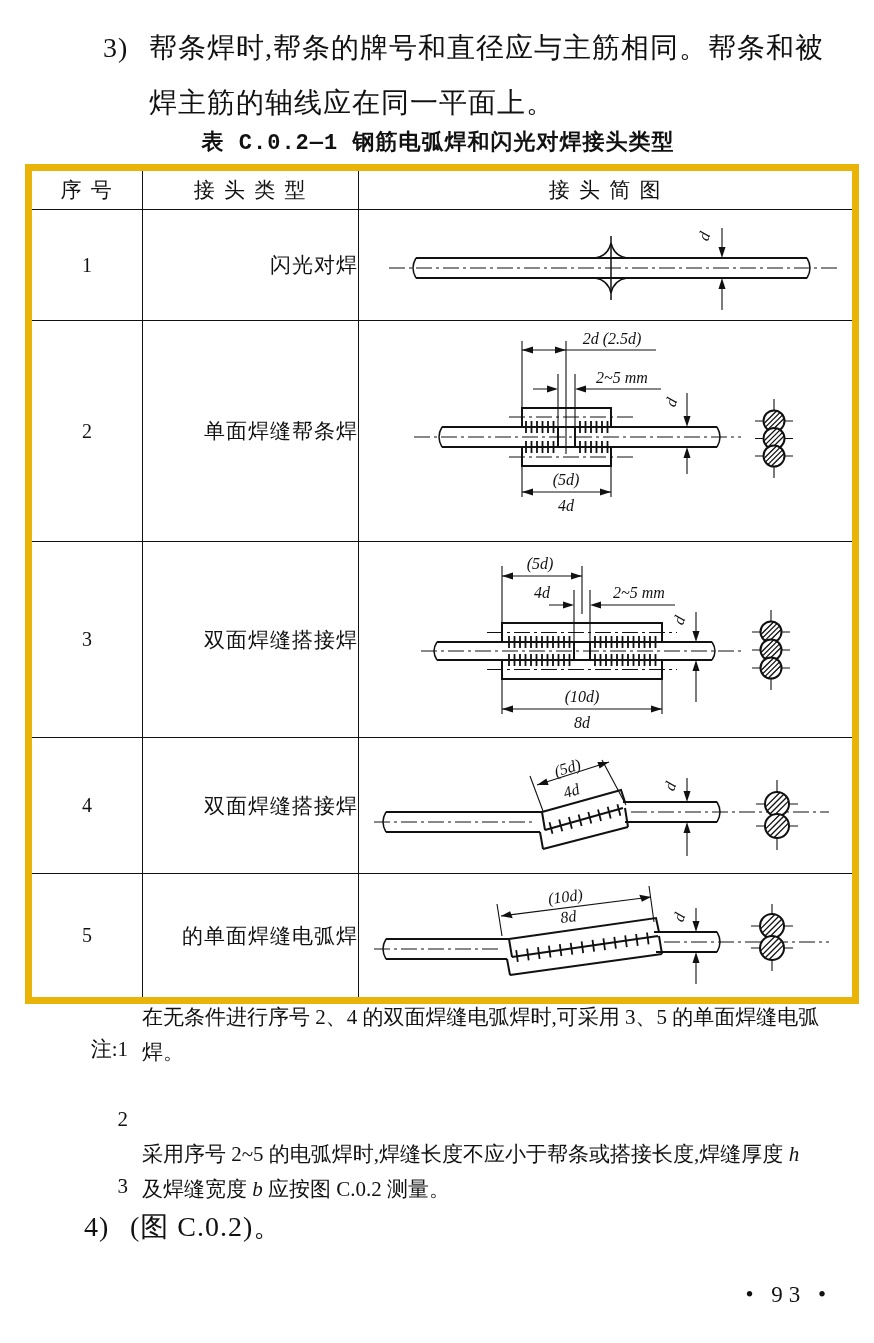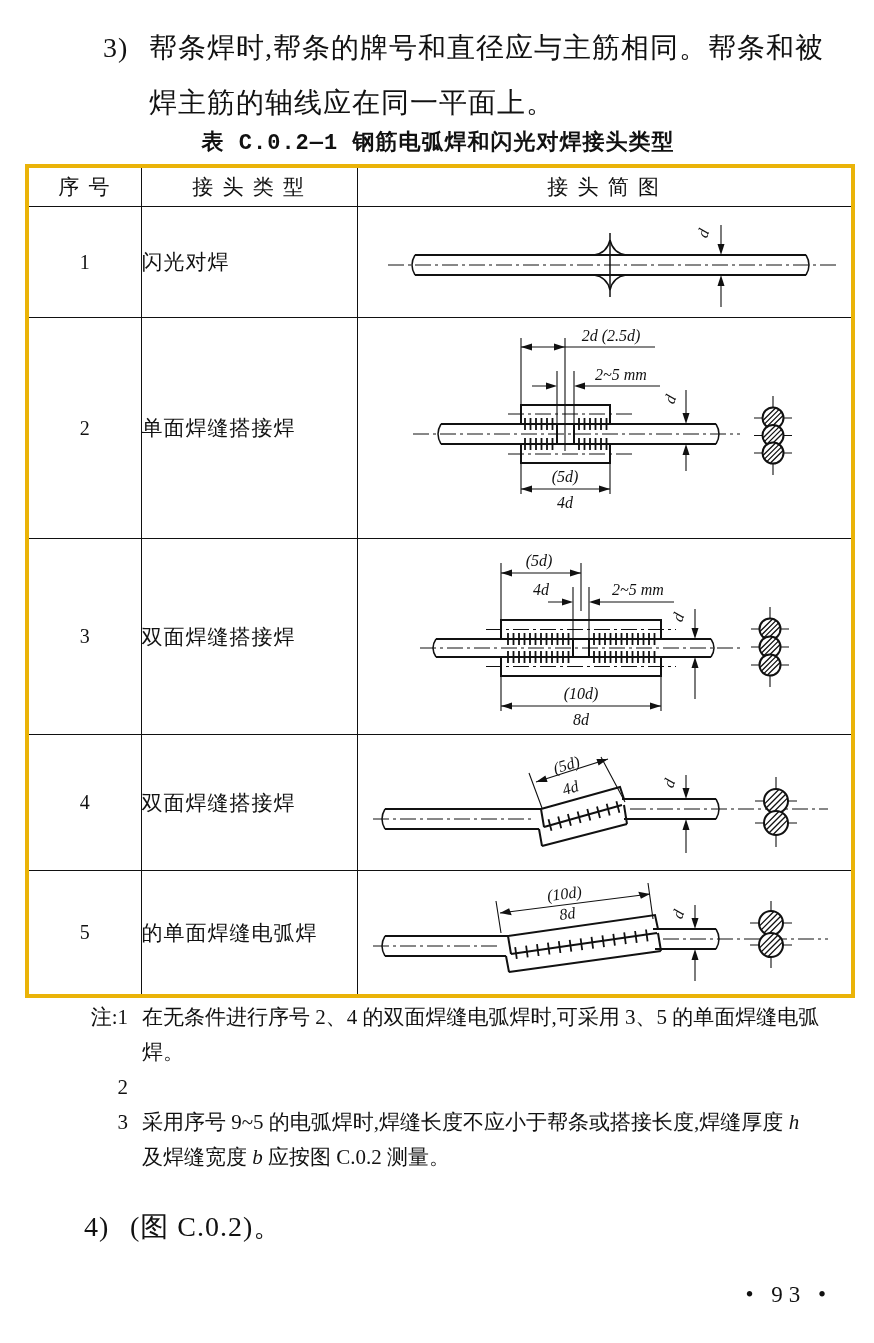--- a/index.html
+++ b/index.html
@@ -6,45 +6,45 @@
   .page{position:relative;width:874px;height:1343px;background:#ffffff;color:#111;
         font-family:"Liberation Serif","DejaVu Serif",serif;overflow:hidden;margin:0 auto;}
   
   .intro{position:absolute;left:103px;top:20px;display:flex;font-size:28px;line-height:55px;letter-spacing:1px;}
   .intro .marker{width:46px;flex:none;}
   
   .caption{position:absolute;left:25px;top:127px;width:826px;text-align:center;
            font-size:22px;font-weight:bold;font-family:Liberation Mono, monospace;letter-spacing:1px;}
   
   table.joints{position:absolute;left:25px;top:164px;border-collapse:collapse;table-layout:fixed;}
-  table.joints{border:4px solid #eab308;}
+  table.joints{border:7px solid #eab308;}
   table.joints th,table.joints td{border:1.5px solid #111;padding:0;vertical-align:middle;}
   table.joints th{height:38px;font-weight:normal;font-size:21px;letter-spacing:2px;}
   col.c1{width:114px;} col.c2{width:216px;} col.c3{width:493px;}
   td.no{text-align:center;font-size:20px;}
-  td.type{text-align:left;font-size:21px;letter-spacing:1px;}
+  td.type{text-align:right;font-size:21px;letter-spacing:1px;}
   td.diag{position:relative;}
   td.diag svg{display:block;}
   tr.r1 td{height:110px;} tr.r2 td{height:220px;} tr.r3 td{height:195px;}
   tr.r4 td{height:135px;} tr.r5 td{height:123px;}
   
   svg .ln{stroke:#111;fill:none;stroke-width:1.1px;}
   svg .b2{stroke:#111;fill:none;stroke-width:2px;}
   svg .b15{stroke:#111;fill:none;stroke-width:1.5px;}
   svg .cl{stroke:#111;fill:none;stroke-width:1px;stroke-dasharray:16 4 3 4;}
   svg .tick{stroke:#111;fill:none;stroke-width:1.8px;}
   svg .hatch{stroke:#111;fill:none;stroke-width:1.3px;}
   svg polygon{fill:#111;stroke:none;}
   svg text{fill:#111;stroke:none;font-family:"Liberation Serif","DejaVu Serif",serif;
            font-style:italic;font-size:16px;text-anchor:middle;}
   svg circle{stroke:#111;fill:#fff;stroke-width:2px;}
   
   .notes{position:absolute;left:62px;top:1000px;width:760px;font-size:21px;line-height:35px;}
   .note-row{display:flex;}
-  .note-row .nmark{width:66px;flex:none;text-align:right;padding-right:14px;white-space:nowrap;}
+  .note-row .nmark{width:66px;flex:none;text-align:right;padding-right:14px;white-space:nowrap;margin-top:32px;}
   .note-row .ntext{width:678px;}
   
   .item4{position:absolute;left:84px;top:1200px;display:flex;font-size:28px;line-height:54px;letter-spacing:1px;}
   .item4 .marker{width:46px;flex:none;}
   .item4 .body{width:720px;}
   .it{font-style:italic;}
   
   .pageno{position:absolute;top:1282px;right:42px;font-size:23px;letter-spacing:6px;}
 </style>
 </head>
@@ -94,21 +94,21 @@
             <polygon points="363,48 359.5,37 366.5,37"></polygon>
             <polygon points="363,68 359.5,79 366.5,79"></polygon>
             <text x="350" y="28" font-size="17" transform="rotate(-70 350 28)">d</text>
           </g>
         </svg>
       </td>
     </tr>
 
     <tr class="r2">
       <td class="no">2</td>
-      <td class="type">单面焊缝搭接焊</td>
+      <td class="type">单面焊缝帮条焊</td>
       <td class="diag">
         <svg width="493" height="220" viewBox="0 0 493 220">
           <path class="cl" d="M55,116 H382"></path>
           <g>
             <path class="b2" d="M83,106 H199 M216,106 H358 M83,126 H199 M216,126 H358 M199,106 V126 M216,106 V126"></path>
             <path class="b15" d="M83,106 q-6,10 0,20 M358,106 q6,10 0,20"></path>
           </g>
           <g>
             <rect class="b2" x="163" y="87" width="89" height="19"></rect>
             <rect class="b2" x="163" y="126" width="89" height="19"></rect>
@@ -309,21 +309,21 @@
   <div class="notes">
     <div class="note-row">
       <div class="nmark">注:1</div>
       <div class="ntext">在无条件进行序号 2、4 的双面焊缝电弧焊时,可采用 3、5 的单面焊缝电弧焊。</div>
     </div>
     <div class="note-row">
       <div class="nmark">2</div>
     </div>
     <div class="note-row">
       <div class="nmark">3</div>
-      <div class="ntext"><span>采用序号 9~5 的电弧焊时,焊缝长度不应小于帮条或搭接长度,焊缝厚度 </span><span class="it">h</span><span> 及焊缝宽度 </span><span class="it">b</span><span> 应按图 C.0.2 测量。</span></div>
+      <div class="ntext"><span>采用序号 2~5 的电弧焊时,焊缝长度不应小于帮条或搭接长度,焊缝厚度 </span><span class="it">h</span><span> 及焊缝宽度 </span><span class="it">b</span><span> 应按图 C.0.2 测量。</span></div>
     </div>
   </div>
 
   <div class="item4">
     <div class="marker">4)</div>
     <div class="body">
       <div>(图 C.0.2)。</div>
     </div>
   </div>
 

